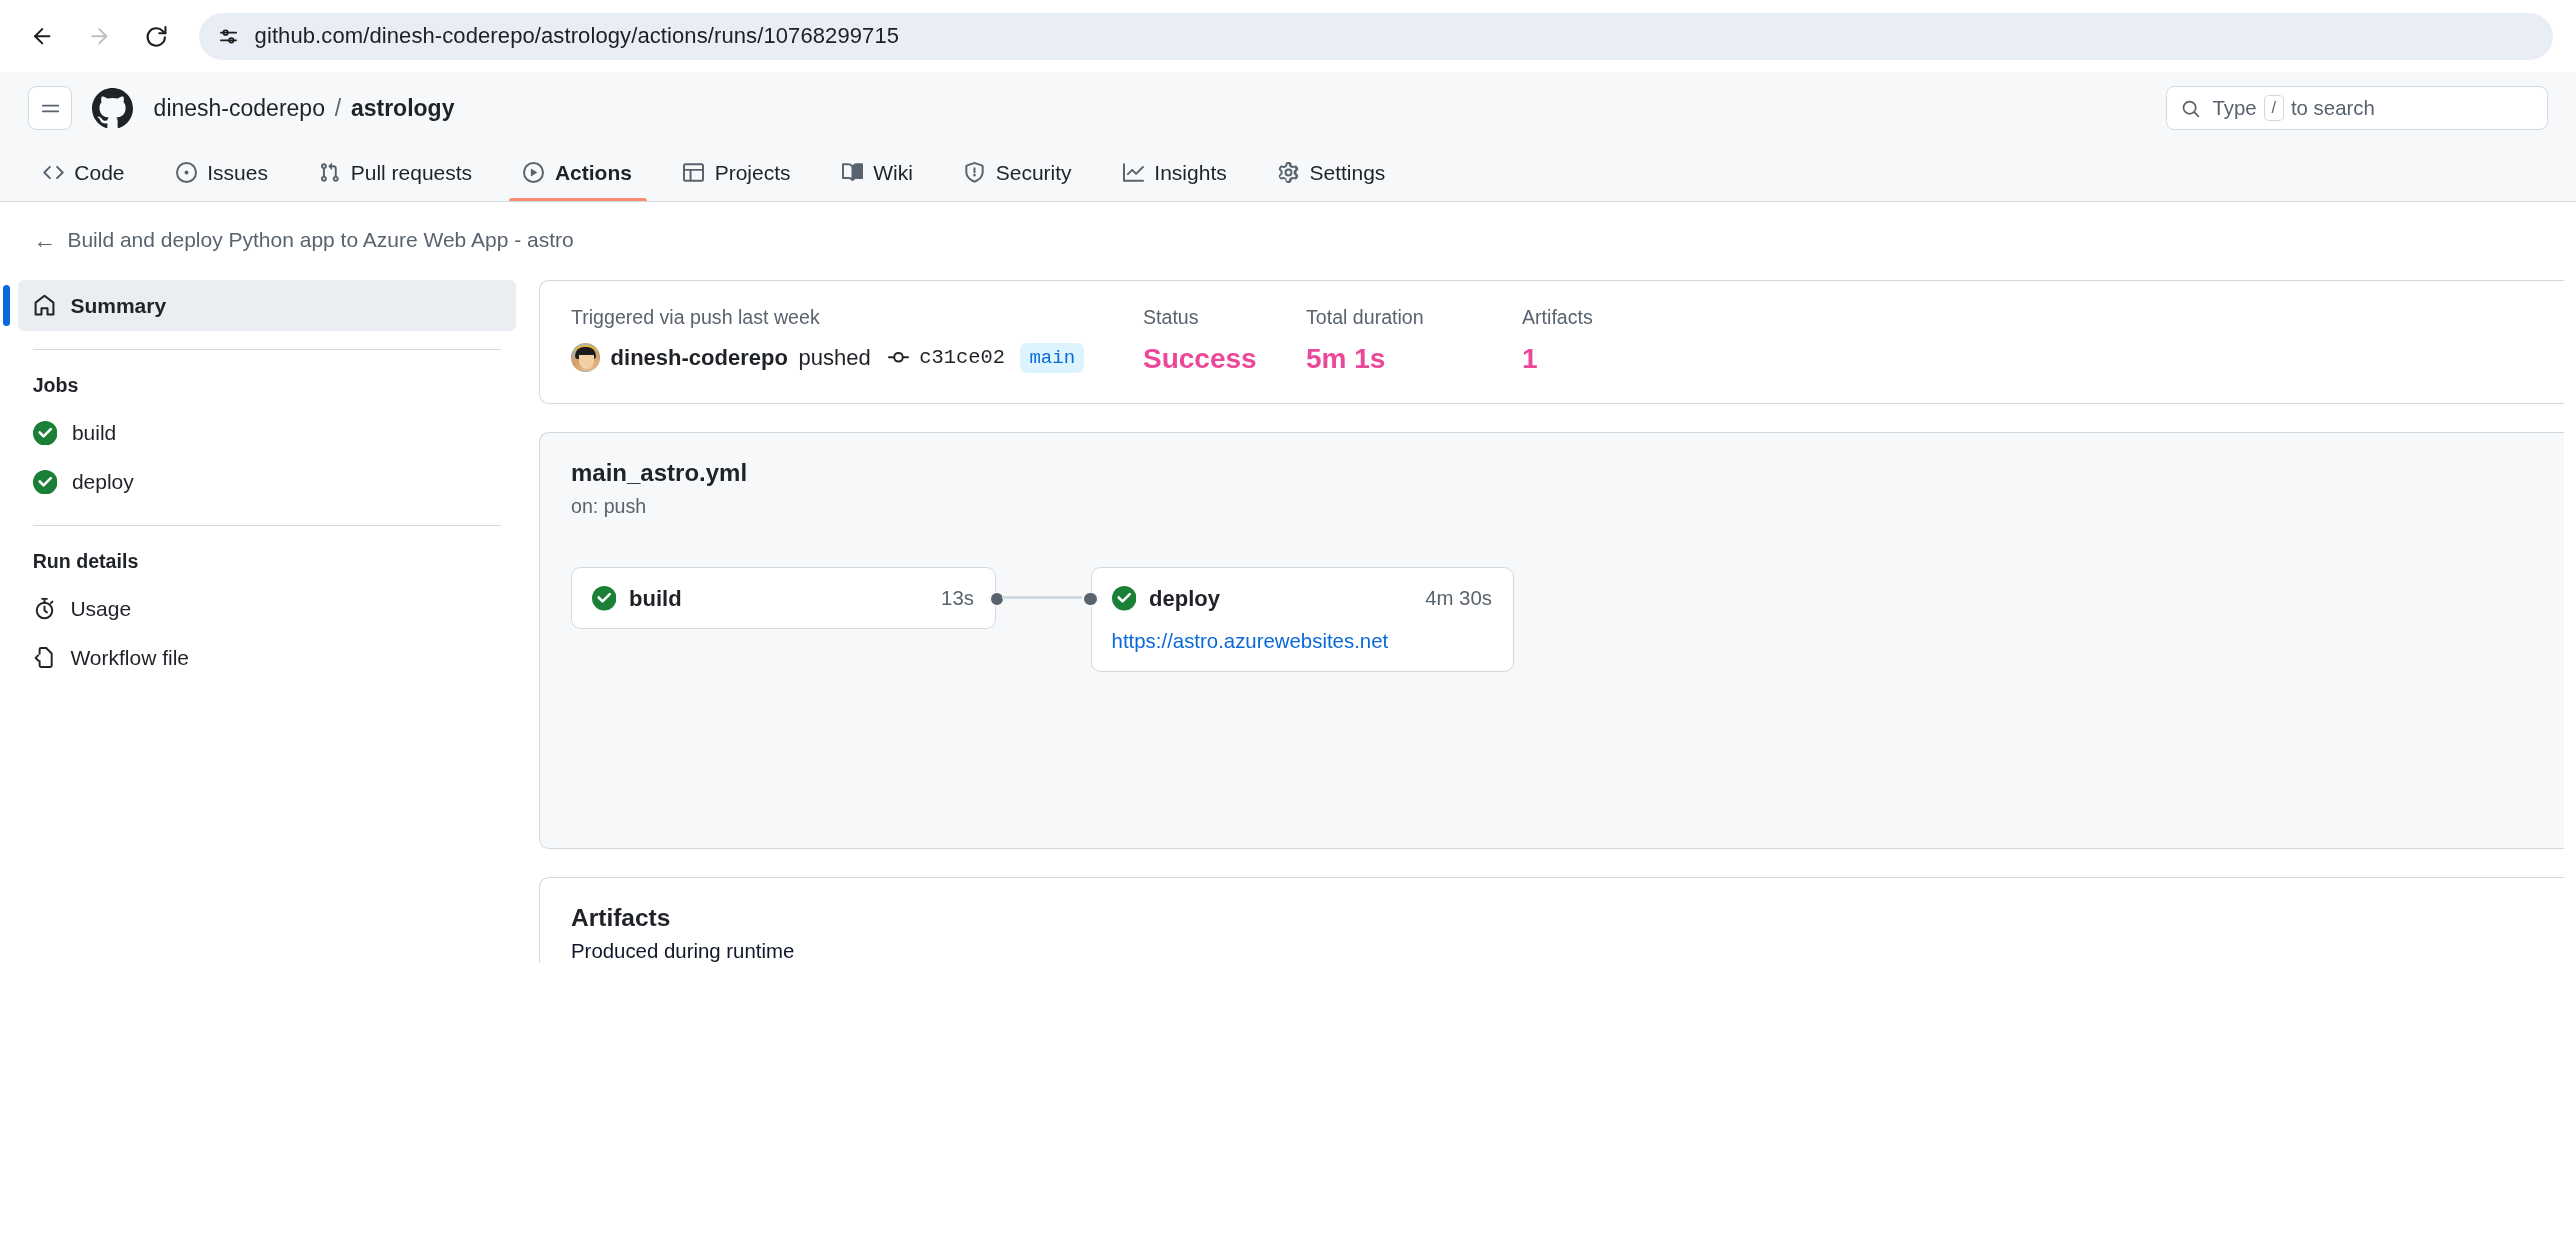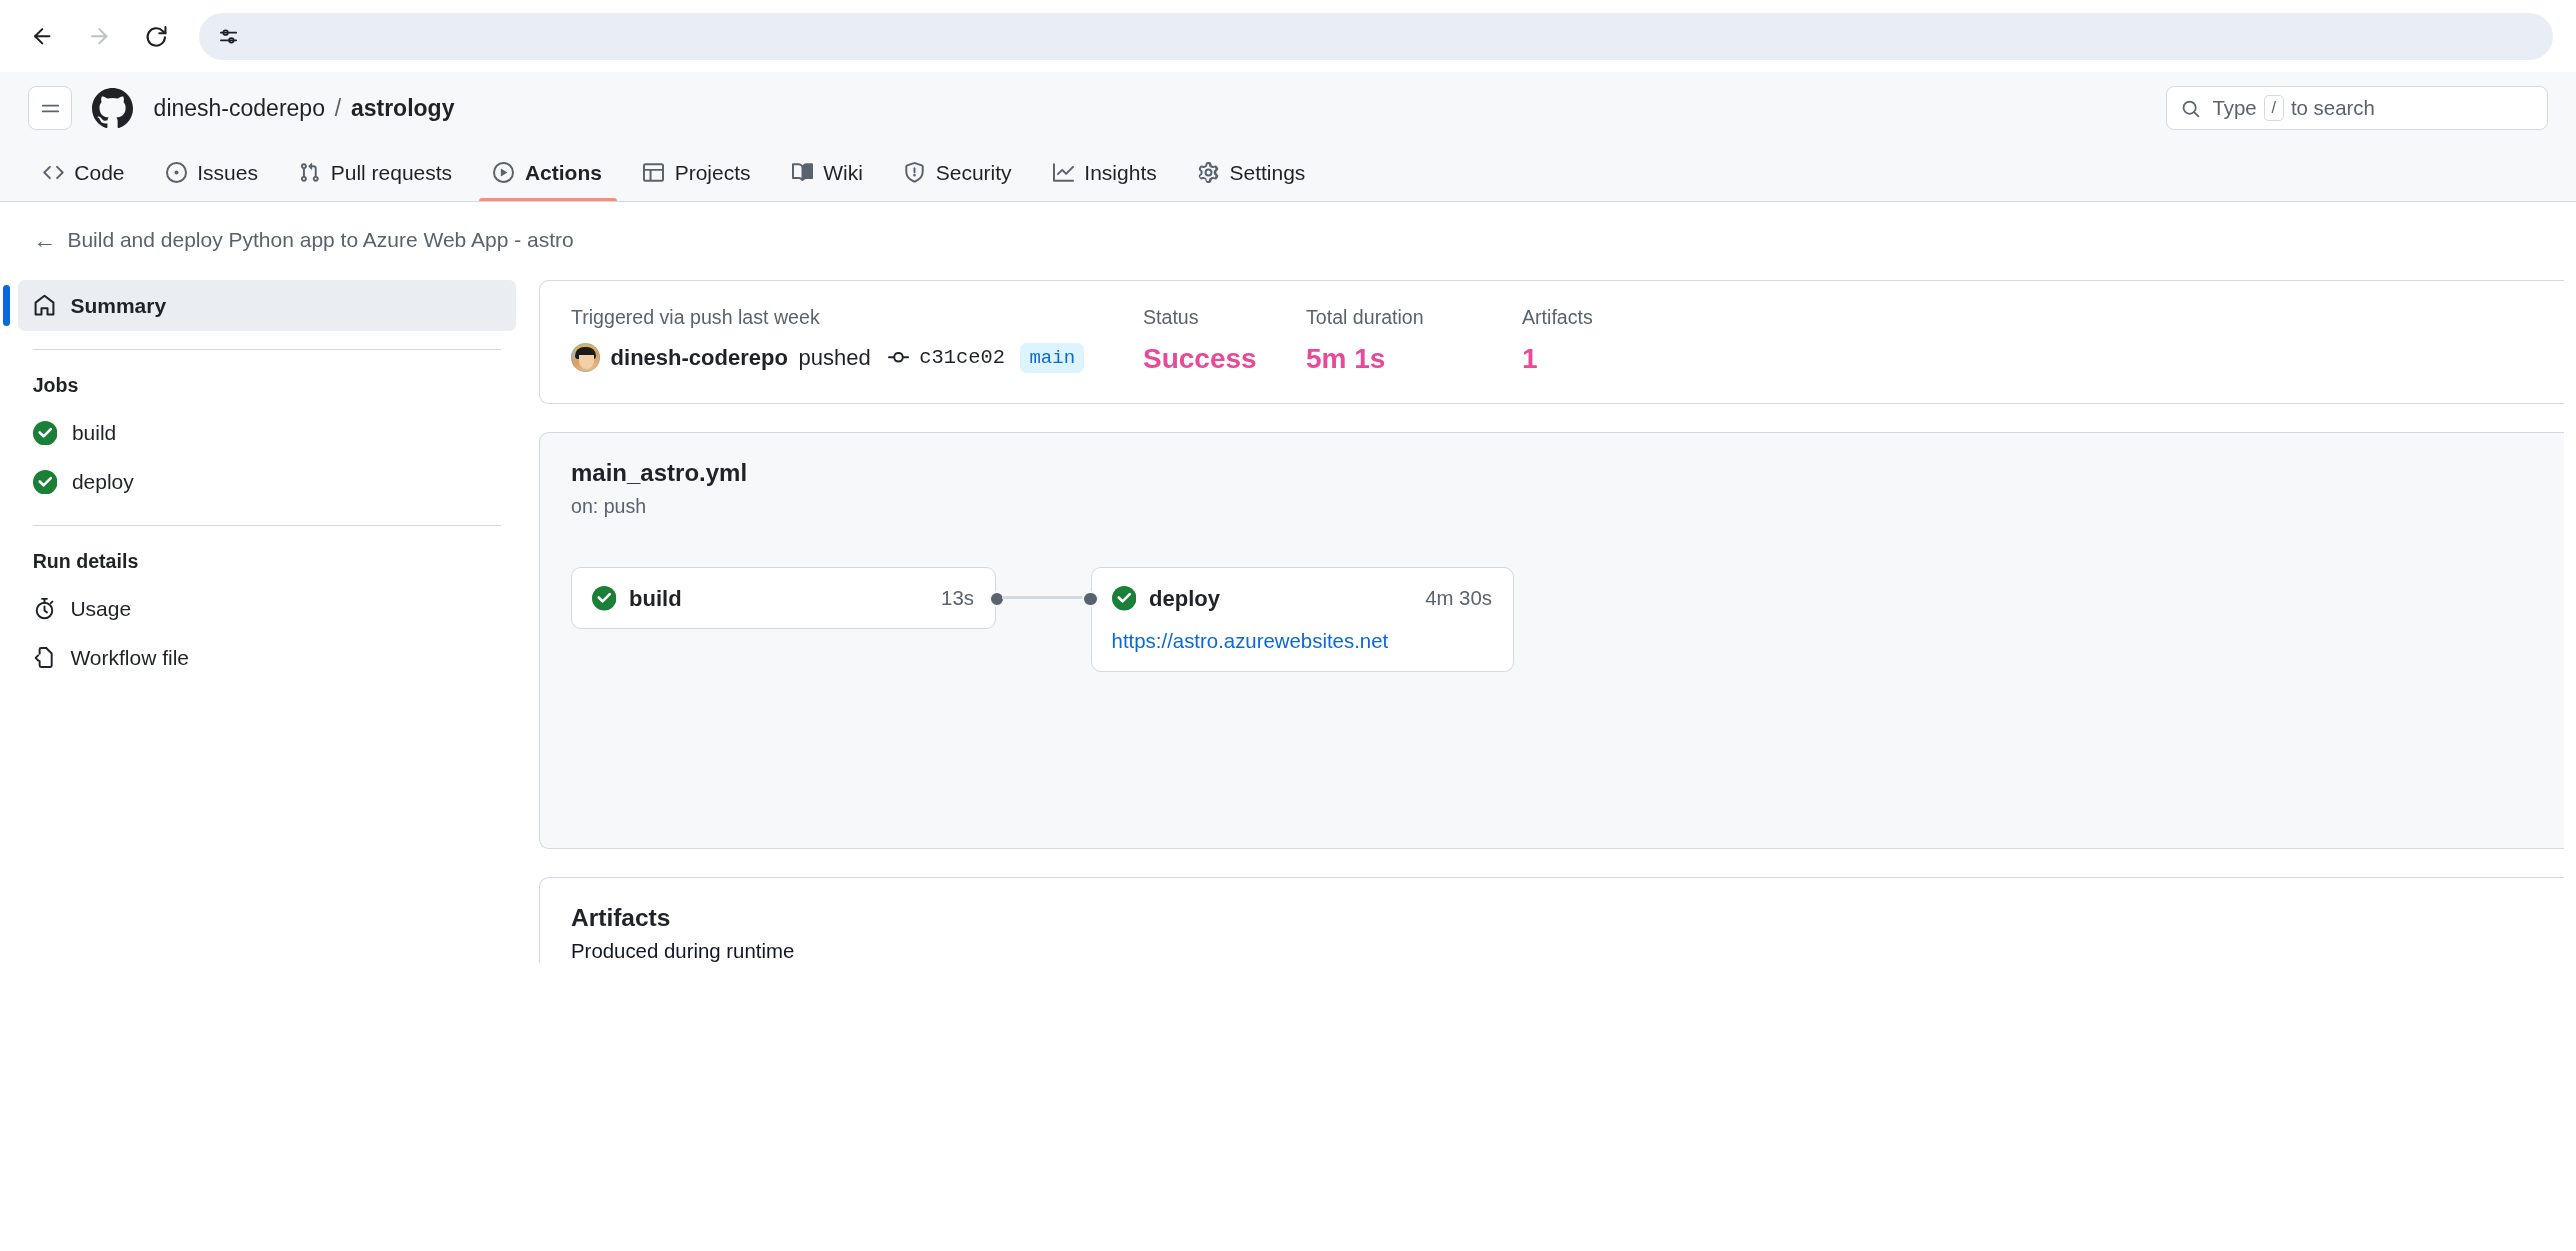--- a/index.html
+++ b/index.html
@@ -107,21 +107,21 @@
     font-size: 16.3px;
     line-height: 1;
     padding: 3.3px 6.5px 4.1px;
     color: #59636e;
   }
 
   
   .gh-tabs {
     display: flex;
     align-items: stretch;
-    gap: 2px;
+    gap: 12px;
     height: 57px;
   }
   .gh-tab {
     display: flex;
     align-items: center;
     gap: 10.6px;
     padding: 0 14.7px;
     margin-right: 9.8px;
     font-size: 21px;
     color: #1f2328;
@@ -443,20 +443,21 @@
   </div>
   <div class="omnibox">
     <span class="site-ctl">
       <svg width="23" height="23" viewBox="0 0 24 24" fill="none" stroke="currentColor" stroke-width="1.8" stroke-linecap="round">
         <line x1="4" y1="8" x2="20" y2="8"></line>
         <circle cx="9" cy="8" r="2.4"></circle>
         <line x1="4" y1="16" x2="20" y2="16"></line>
         <circle cx="15" cy="16" r="2.4"></circle>
       </svg>
     </span>
+    <span class="url">github.com/dinesh-coderepo/astrology/actions/runs/10768299715</span>
   </div>
 </div>
 
 <div class="gh-header">
   <div class="gh-top">
     <div class="hamburger">
       <svg width="23" height="23" viewBox="0 0 24 24" fill="none" stroke="#59636e" stroke-width="2" stroke-linecap="round">
         <line x1="4" y1="9" x2="20" y2="9"></line>
           <line x1="4" y1="15" x2="20" y2="15"></line>
       </svg>

